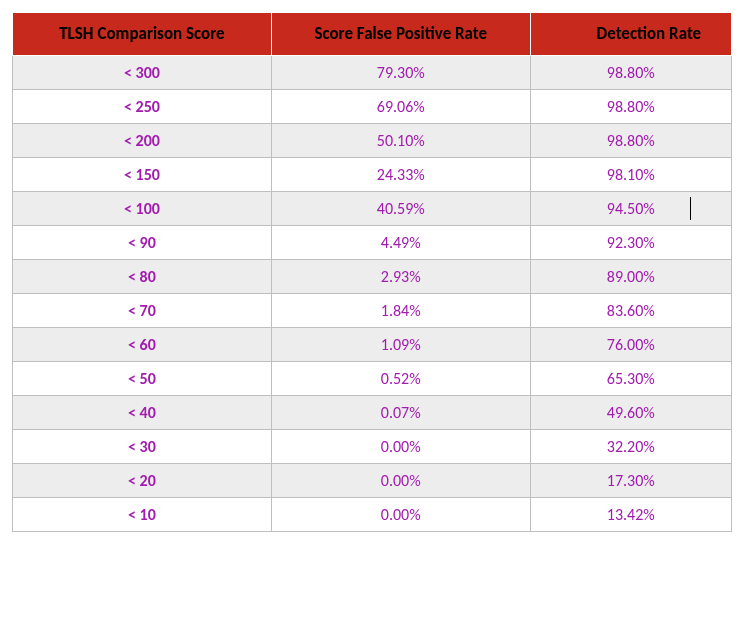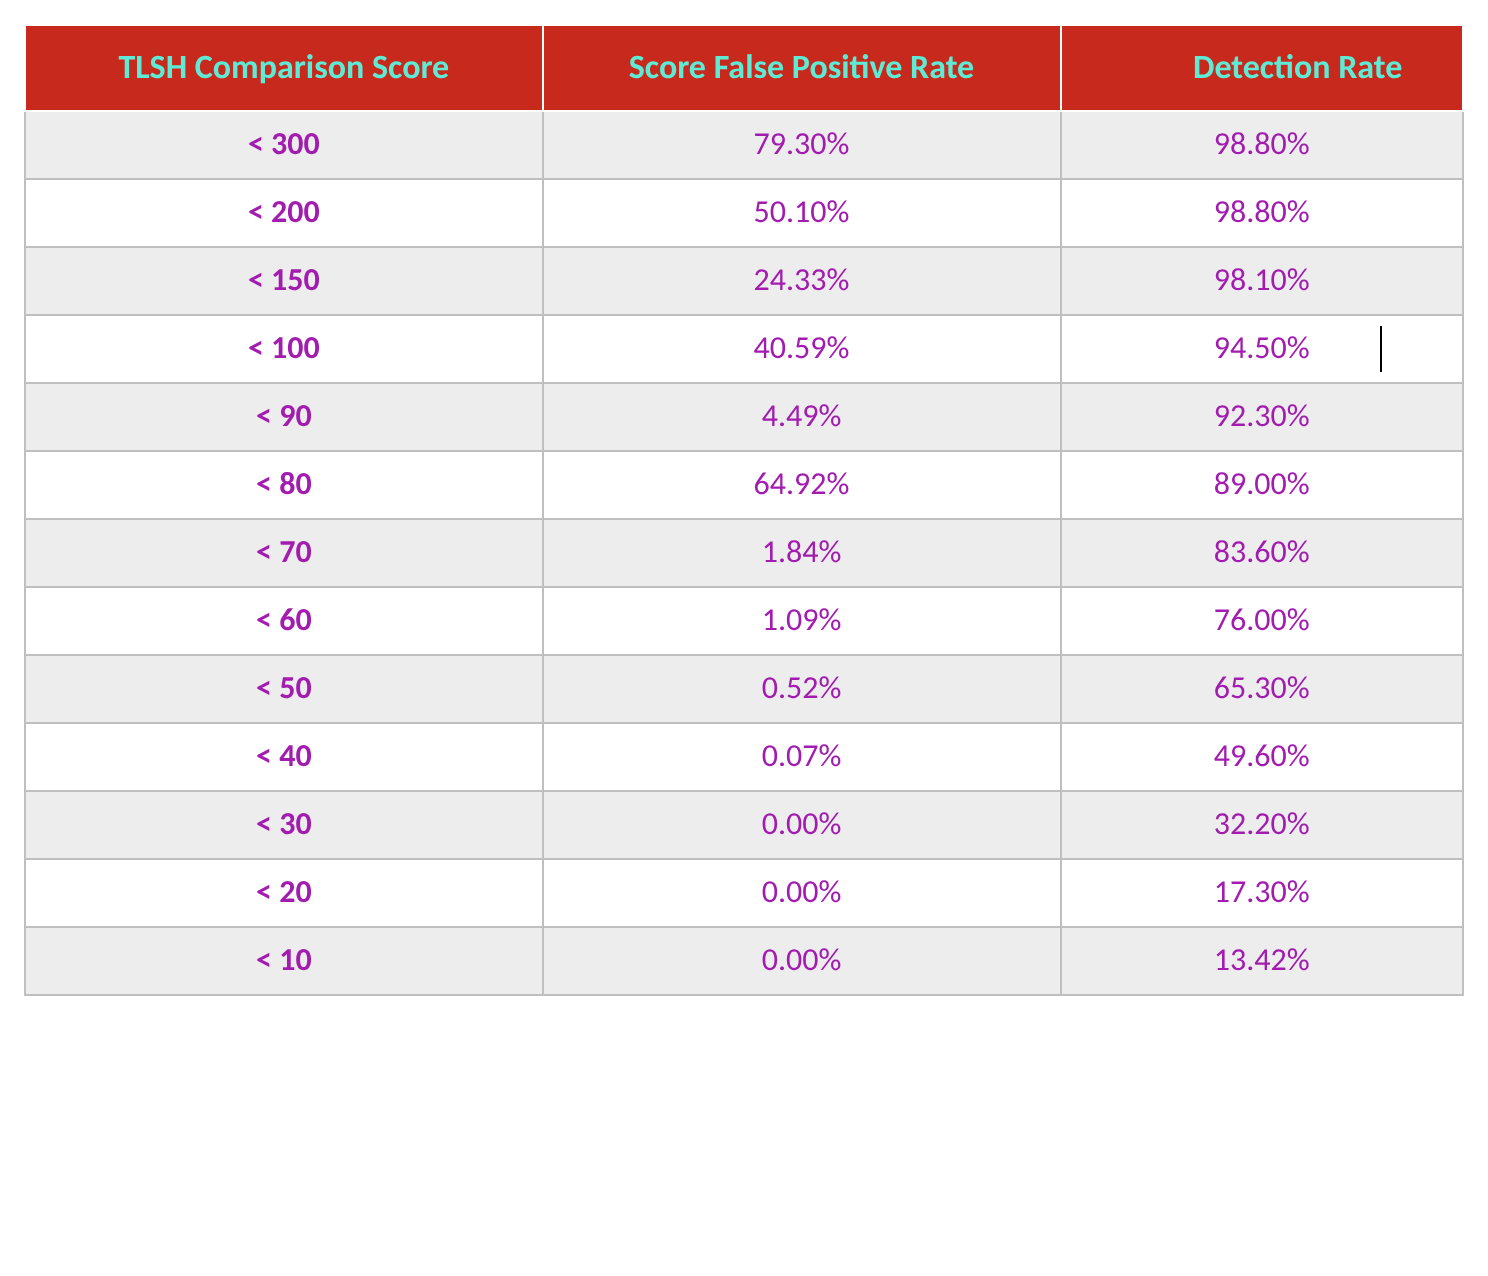--- a/index.html
+++ b/index.html
@@ -13,21 +13,21 @@
       padding: 12px;
       width: 744px;
     }
     table {
       border-collapse: collapse;
       width: 100%;
       table-layout: fixed;
     }
     th {
       background: #c72a1c;
-      color: #5eead4;
+      color: #000000;
       font-weight: bold;
       padding: 10px 8px;
       border: 1px solid #fff;
       font-size: 17px;
       vertical-align: middle;
       text-align: center;
       line-height: 1.3;
     }
     th:first-child {
       width: 36%;
@@ -79,20 +79,25 @@
       <th>Detection Rate</th>
     </tr>
   </thead>
   <tbody>
       <tr>
         <td>&lt; 300</td>
         <td>79.30%</td>
         <td>98.80%</td>
       </tr>
       <tr>
+        <td>&lt; 250</td>
+        <td>69.06%</td>
+        <td>98.80%</td>
+      </tr>
+      <tr>
         <td>&lt; 200</td>
         <td>50.10%</td>
         <td>98.80%</td>
       </tr>
       <tr>
         <td>&lt; 150</td>
         <td>24.33%</td>
         <td>98.10%</td>
       </tr>
       <tr>
@@ -100,21 +105,21 @@
         <td>40.59%</td>
         <td class="cursor-cell">94.50%</td>
       </tr>
       <tr>
         <td>&lt; 90</td>
         <td>4.49%</td>
         <td>92.30%</td>
       </tr>
       <tr>
         <td>&lt; 80</td>
-        <td>64.92%</td>
+        <td>2.93%</td>
         <td>89.00%</td>
       </tr>
       <tr>
         <td>&lt; 70</td>
         <td>1.84%</td>
         <td>83.60%</td>
       </tr>
       <tr>
         <td>&lt; 60</td>
         <td>1.09%</td>

